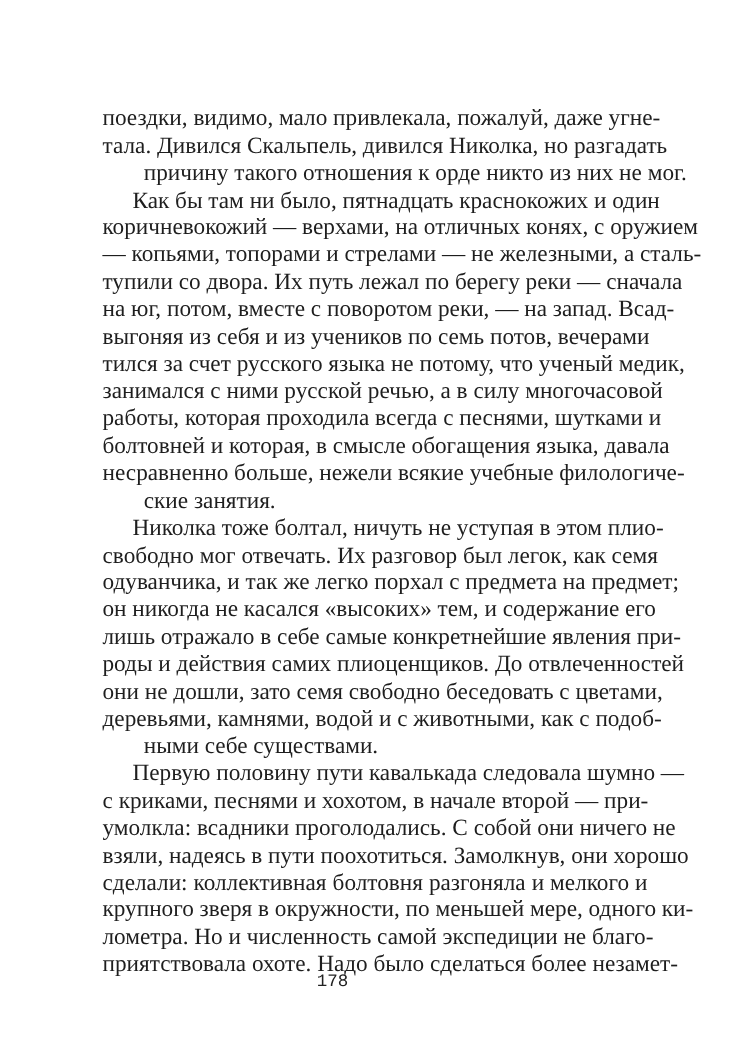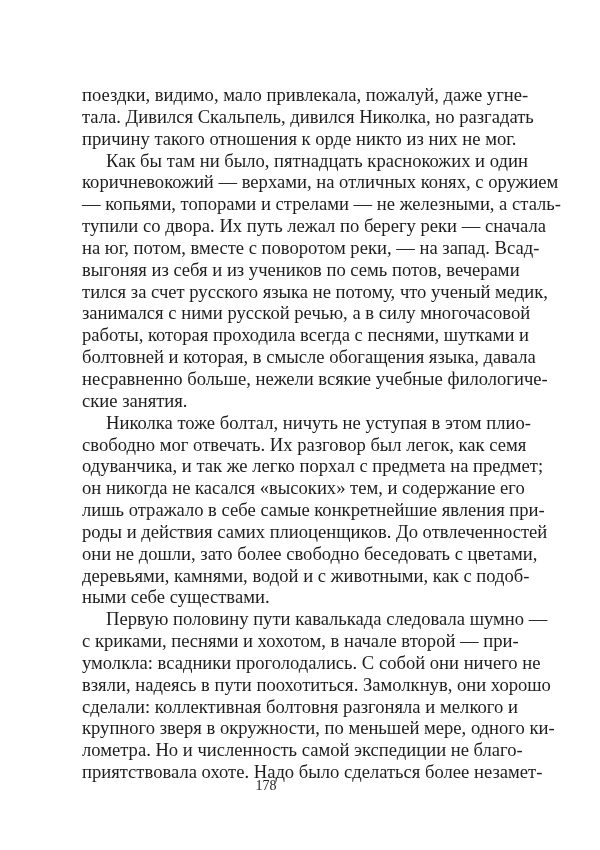--- a/index.html
+++ b/index.html
@@ -20,28 +20,28 @@
       font-size: 18.6px;
       line-height: 21.85px;
     }
     .line {
       display: block;
       white-space: nowrap;
       text-align: justify;
       text-align-last: justify;
       height: 21.85px;
     }
-    .line.last { text-align-last: left; }
+    .line.last { text-align-last: left; margin-left: 33px; }
     .line.indent { padding-left: 24px; }
     .page-number {
       position: absolute;
       left: 0; width: 532px;
       top: 778px;
       text-align: center;
-      font-family: Liberation Serif, serif;
+      font-family: Liberation Mono, monospace;
       font-size: 14px;
       color: #222;
     }
   </style>
 </head>
 <body>
 
 <div class="page-text">
   <div>
     <span class="line">поездки, видимо, мало привлекала, пожалуй, даже угне-</span>
@@ -62,21 +62,21 @@
     <span class="line">несравненно больше, нежели всякие учебные филологиче-</span>
     <span class="line last">ские занятия.</span>
   </div>
   <div>
     <span class="line indent">Николка тоже болтал, ничуть не уступая в этом плио-</span>
     <span class="line">свободно мог отвечать. Их разговор был легок, как семя</span>
     <span class="line">одуванчика, и так же легко порхал с предмета на предмет;</span>
     <span class="line">он никогда не касался «высоких» тем, и содержание его</span>
     <span class="line">лишь отражало в себе самые конкретнейшие явления при-</span>
     <span class="line">роды и действия самих плиоценщиков. До отвлеченностей</span>
-    <span class="line">они не дошли, зато более свободно беседовать с цветами,</span>
+    <span class="line">они не дошли, зато семя свободно беседовать с цветами,</span>
     <span class="line">деревьями, камнями, водой и с животными, как с подоб-</span>
     <span class="line last">ными себе существами.</span>
   </div>
   <div>
     <span class="line indent">Первую половину пути кавалькада следовала шумно —</span>
     <span class="line">с криками, песнями и хохотом, в начале второй — при-</span>
     <span class="line">умолкла: всадники проголодались. С собой они ничего не</span>
     <span class="line">взяли, надеясь в пути поохотиться. Замолкнув, они хорошо</span>
     <span class="line">сделали: коллективная болтовня разгоняла и мелкого и</span>
     <span class="line">крупного зверя в окружности, по меньшей мере, одного ки-</span>

